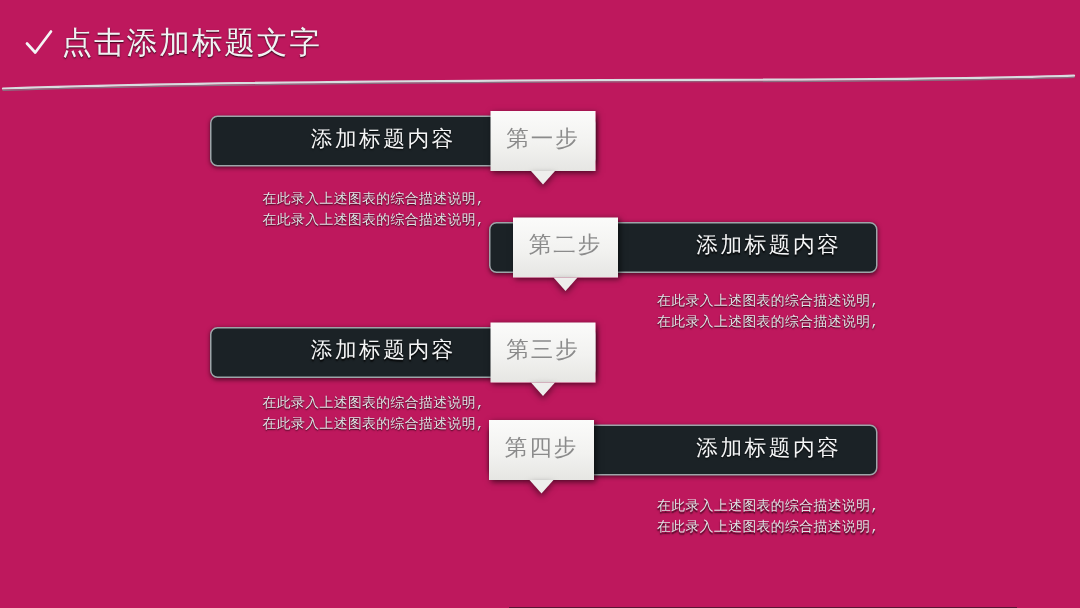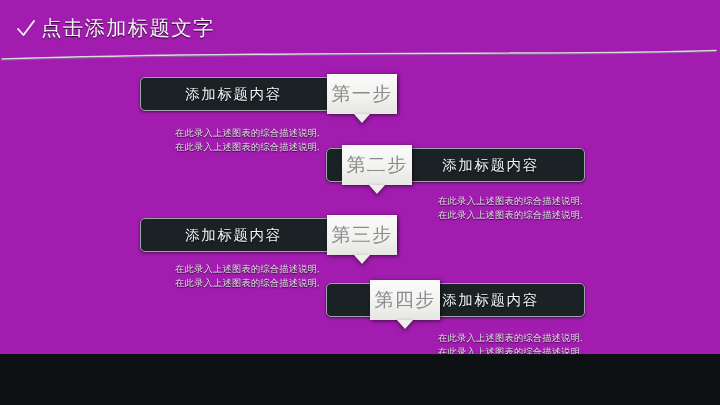--- a/index.html
+++ b/index.html
@@ -6,23 +6,24 @@
     margin: 0;
     padding: 0;
     background: #0d1114;
   }
   body {
     font-family: "Liberation Serif", "DejaVu Serif", serif;
   }
   #slide {
     position: relative;
     width: 720px;
-    height: 354px;
-    background: #a21caf;
+    height: 405px;
+    background: #be185d;
     overflow: hidden;
+    font-family: Liberation Mono, monospace;
   }
 
   
   #title-bar {
     position: absolute;
     left: 0;
     top: 14px;
     width: 720px;
     height: 34px;
   }
@@ -70,36 +71,37 @@
     position: absolute;
     top: 0;
     height: 34px;
     line-height: 34px;
     font-size: 14.5px;
     letter-spacing: 1.6px;
     color: #f4f5f6;
     text-align: center;
     text-shadow: 0 1px 1px rgba(0,0,0,0.85);
     white-space: nowrap;
+    padding-left: 22px;
   }
   .step {
     position: absolute;
     top: -3px;
     width: 70px;
     height: 40px;
     background: linear-gradient(180deg, #fbfbfa 0%, #f2f2f0 55%, #e6e6e3 100%);
     box-shadow: 1px 1px 4px rgba(0,0,0,0.6);
   }
   .step-label {
     display: block;
     width: 70px;
     height: 40px;
     line-height: 40px;
     text-align: center;
-    font-size: 19px;
+    font-size: 15px;
     letter-spacing: 1.3px;
     color: #8b8b8b;
     white-space: nowrap;
   }
   .step-arrow {
     position: absolute;
     left: 50%;
     margin-left: -8px;
     top: 40px;
     width: 0;
@@ -173,21 +175,21 @@
     </div>
   </div>
   <div class="desc" style="left:146px; top:262px;">
     <div>在此录入上述图表的综合描述说明,</div>
     <div>在此录入上述图表的综合描述说明,</div>
   </div>
 
   <div class="row" style="left:326px; top:283px;">
     <div class="bar" style="left:0px; width:259px;"></div>
     <div class="bar-label" style="left:70px; width:189px;">添加标题内容</div>
-    <div class="step" style="left:0px;margin-left:44px;">
+    <div class="step" style="left:0px;">
       <span class="step-label">第四步</span>
       <div class="step-arrow"></div>
     </div>
   </div>
   <div class="desc" style="left:409px; top:331px;">
     <div>在此录入上述图表的综合描述说明,</div>
     <div>在此录入上述图表的综合描述说明,</div>
   </div>
 
 </div>

